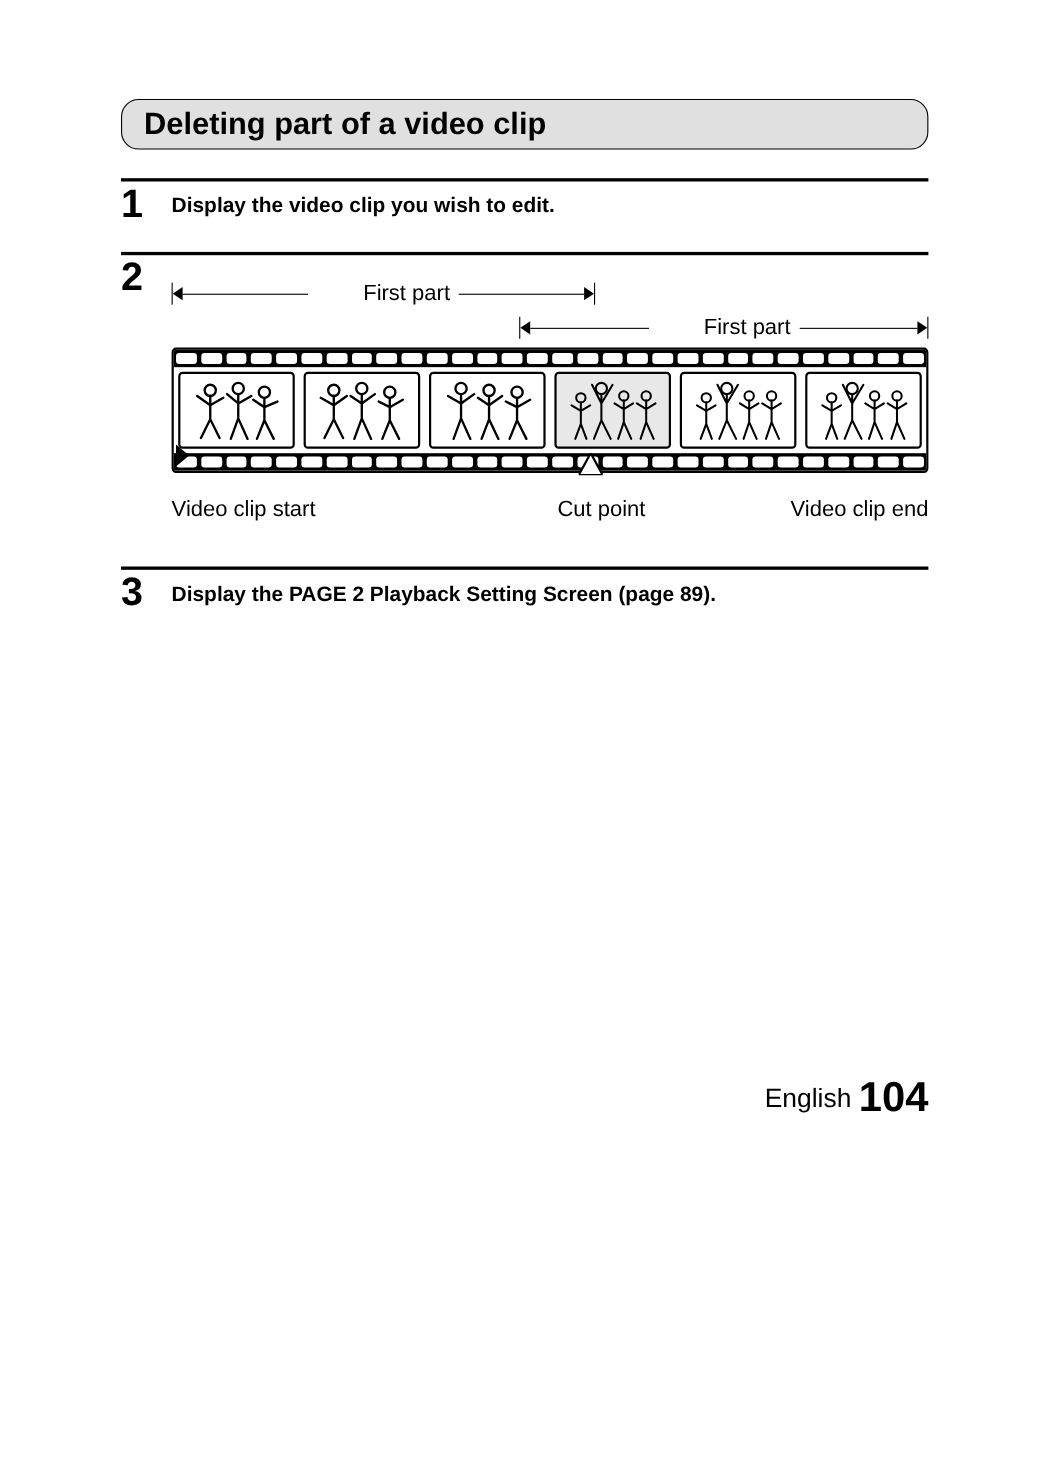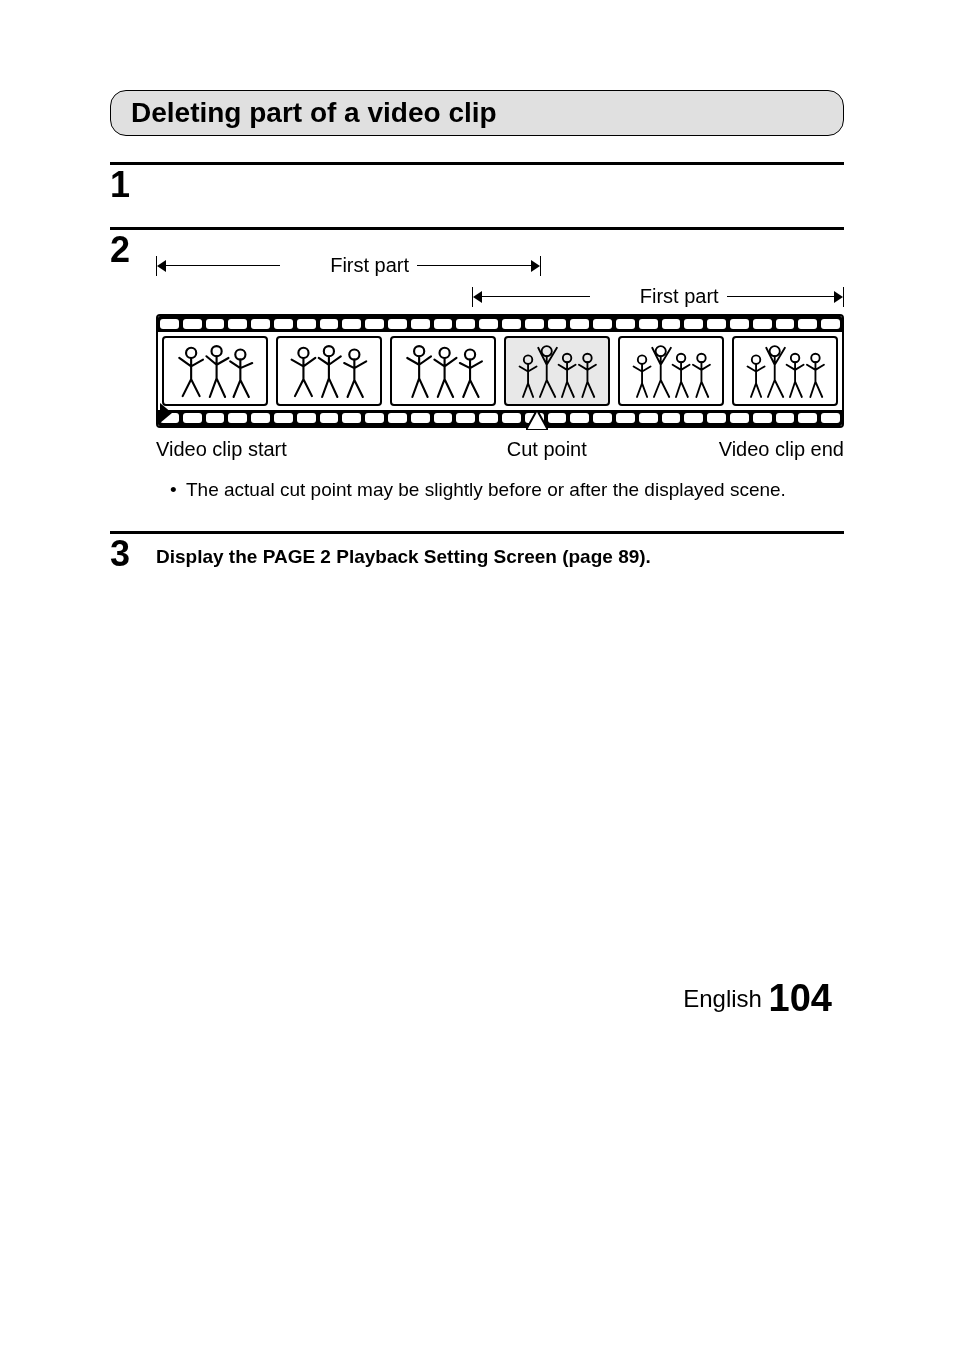--- a/index.html
+++ b/index.html
@@ -164,51 +164,54 @@
   .cut-marker svg { display:block; }
   .start-marker {
     position: absolute;
     bottom: -2px;
     left: 2px;
   }
   .below-labels {
     display: flex;
     justify-content: space-between;
     font-size: 20px;
-    margin-top: 8px;
+    margin-top: 20px;
     text-align: center;
   }
   .below-labels .mid {
     position: relative;
     left: 44px;
   }
 
   .footer {
     position: absolute;
     bottom: 80px;
-    right: 122px;
+    right: 110px;
     font-size: 24px;
   }
   .footer .big {
     font-size: 38px;
     font-weight: bold;
     vertical-align: -4px;
   }
 </style>
 </head>
 <body>
 
 <div class="page">
 
   <div class="section-title-bar">
     <h2>Deleting part of a video clip</h2>
   </div>
 
   <div class="step-block">
     <div class="step-number">1</div>
+    <div class="step-body">
+      <p class="step-heading">Display the video clip you wish to edit.</p>
+    </div>
   </div>
 
   <div class="step-block">
     <div class="step-number">2</div>
     <div class="step-body">
 
       <div class="diagram">
 
         <div class="range-line" style="width: 56%; margin-left: 0;">
           <span class="range-stop"></span>
@@ -397,21 +400,20 @@
           </div>
         </div>
         <div class="below-labels">
           <span>Video clip start</span>
           <span class="mid">Cut point</span>
           <span>Video clip end</span>
         </div>
       </div>
 
       <ul class="bullets">
-        <li>The actual cut point may be slightly before or after the displayed scene.</li>
       </ul>
     </div>
   </div>
 
   <div class="step-block">
     <div class="step-number">3</div>
     <div class="step-body">
       <p class="step-heading">Display the PAGE 2 Playback Setting Screen (page 89).</p>
     </div>
   </div>

